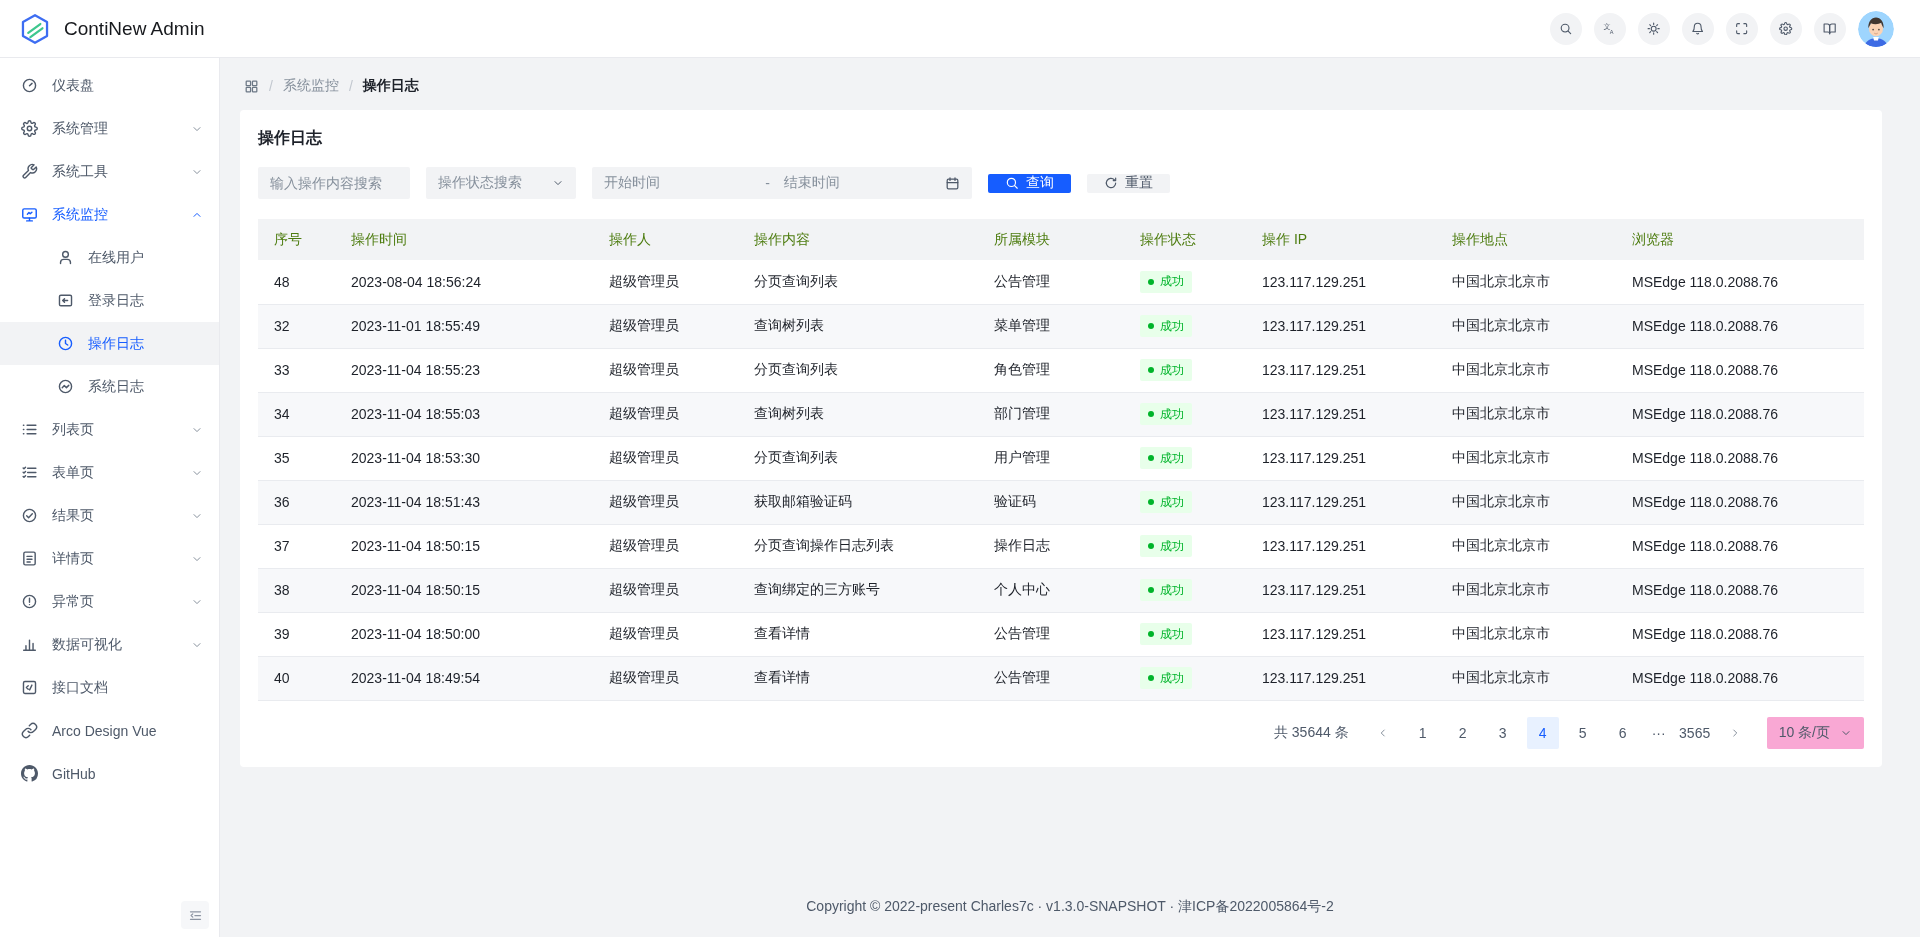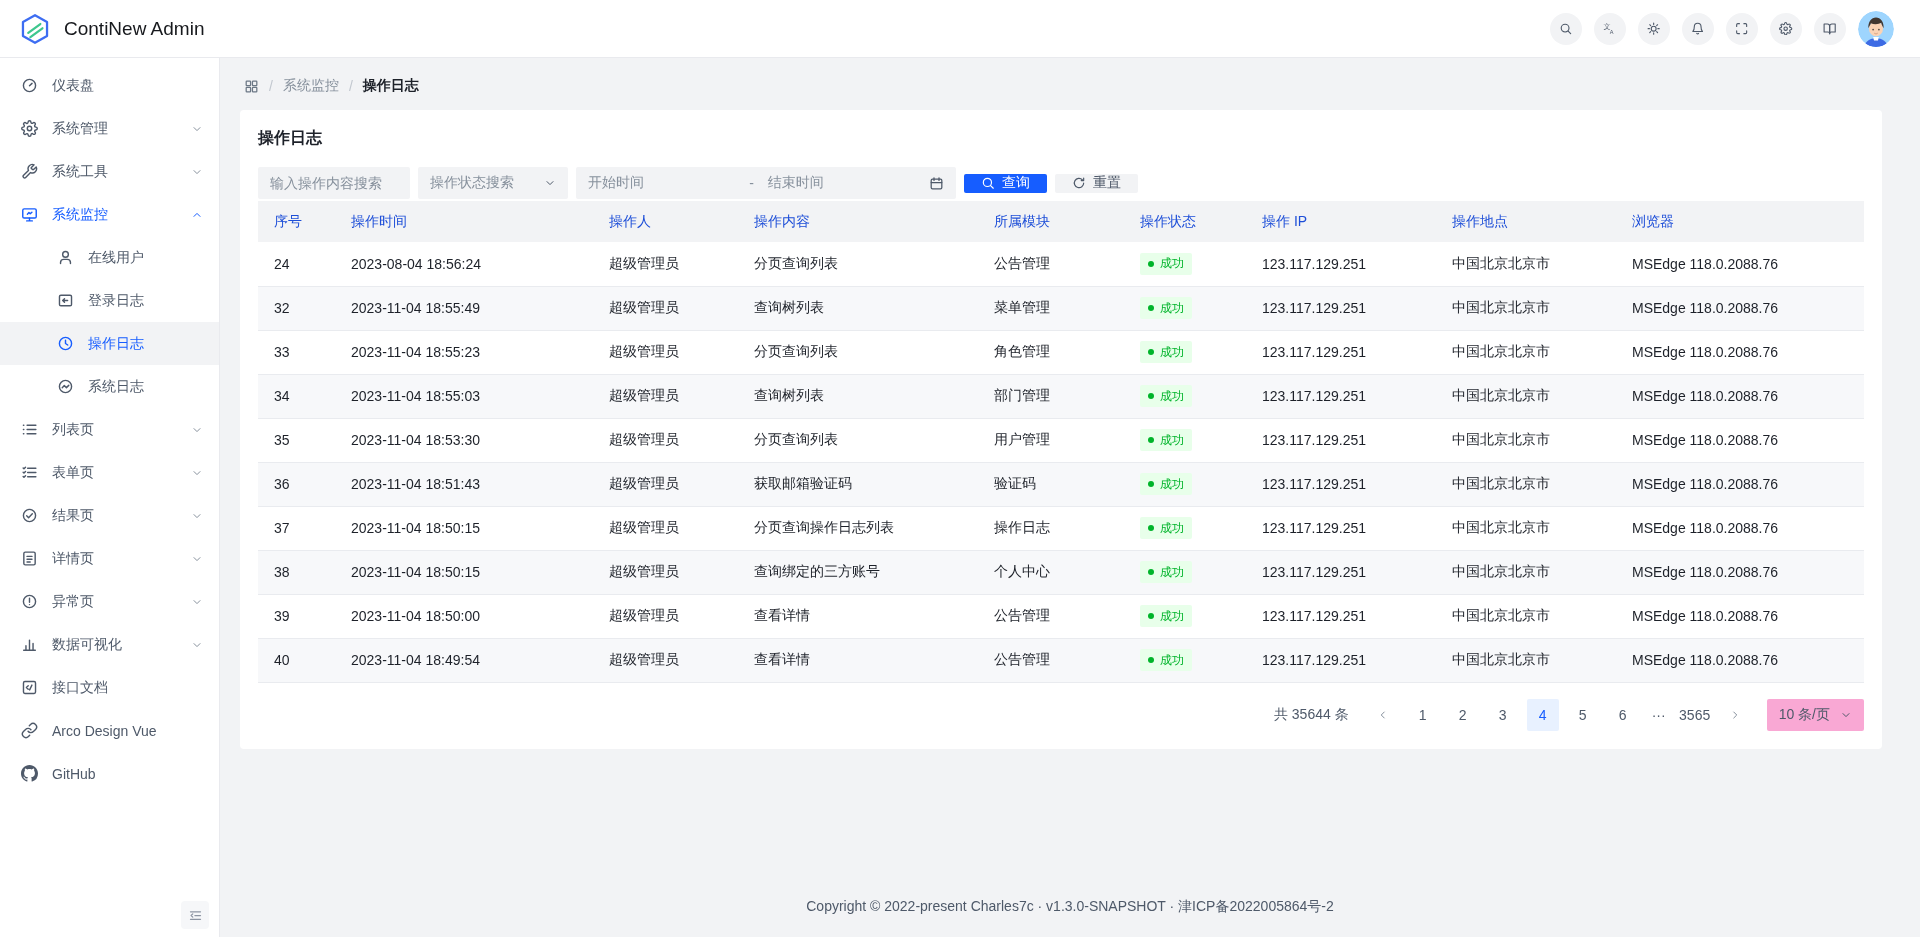--- a/index.html
+++ b/index.html
@@ -54,42 +54,42 @@
   .breadcrumb .icon { font-size:15px; color:#6b7785; cursor:pointer; }
   .breadcrumb .sep { color:#c2c7cf; }
   .breadcrumb .crumb { cursor:pointer; }
   .breadcrumb .current { color:#1d2129; font-weight:600; }
 
   
   .card { background:#fff; border-radius:4px; margin:0 38px 0 20px; padding:18px; flex:none; }
   .card-title { font-size:16px; font-weight:700; color:#1d2129; margin-bottom:18px; }
 
   
-  .filters { display:flex; align-items:center; gap:8px; margin-bottom:2px; }
+  .filters { display:flex; align-items:center; gap:16px; margin-bottom:20px; }
   .f-control { height:32px; background:#f2f3f5; border:none; border-radius:2px;
                display:flex; align-items:center; padding:0 12px; font-size:14px; color:#86909c; }
   input.f-control { width:152px; font-family:inherit; }
   input.f-control::placeholder { color:#86909c; }
   .f-select { width:150px; justify-content:space-between; cursor:pointer; }
   .f-select .icon { color:#4e5969; font-size:12px; }
   .f-range { width:380px; cursor:pointer; }
   .f-range .ph { flex:1; }
   .f-range .ph.end { padding-left:14px; }
   .f-range .dash { color:#86909c; }
   .f-range .icon { color:#4e5969; font-size:15px; }
   .btn { height:19px; border:none; border-radius:2px; font-size:14px; padding:0 17px;
          display:flex; align-items:center; justify-content:center; gap:7px; cursor:pointer; }
   .btn .icon { font-size:14px; }
   .btn-primary { background:var(--primary,#165dff); color:#fff; }
   .btn-default { background:#f2f3f5; color:#4e5969; }
 
   
   .log-table { width:100%; border-collapse:collapse; table-layout:fixed; font-size:14px; }
   .log-table th { background:#f2f3f5; height:41px; text-align:left; font-weight:500;
-                  color:#1d4ed8; padding:0 8px; white-space:nowrap; }
+                  color:#4d7c0f; padding:0 8px; white-space:nowrap; }
   .log-table td { height:44px; padding:0 8px; color:#1d2129; white-space:nowrap;
                   overflow:hidden; text-overflow:ellipsis; border-bottom:1px solid #e9ebef; }
   .log-table th:first-child, .log-table td:first-child { padding-left:16px; }
   .log-table tbody tr:nth-child(even) { background:#f7f8fa; }
   .badge { display:inline-flex; align-items:center; gap:6px; height:22px; padding:0 8px;
            background:var(--success-bg,#e8ffea); color:var(--success,#00b42a);
            font-size:12px; border-radius:2px; }
   .badge .dot { width:6px; height:6px; border-radius:50%; background:currentColor; }
 
   
@@ -493,36 +493,36 @@
                 <th>操作内容</th>
                 <th>所属模块</th>
                 <th>操作状态</th>
                 <th>操作 IP</th>
                 <th>操作地点</th>
                 <th>浏览器</th>
               </tr>
             </thead>
           <tbody id="tbody">
               <tr>
-                <td>24</td>
+                <td>48</td>
                 <td>2023-08-04 18:56:24</td>
                 <td>超级管理员</td>
                 <td>分页查询列表</td>
                 <td>公告管理</td>
                 <td><span class="badge">
                     <span class="dot"></span>
                     <span>成功</span>
                   </span></td>
                 <td>123.117.129.251</td>
                 <td>中国北京北京市</td>
                 <td>MSEdge 118.0.2088.76</td>
               </tr>
               <tr>
                 <td>32</td>
-                <td>2023-11-04 18:55:49</td>
+                <td>2023-11-01 18:55:49</td>
                 <td>超级管理员</td>
                 <td>查询树列表</td>
                 <td>菜单管理</td>
                 <td><span class="badge">
                     <span class="dot"></span>
                     <span>成功</span>
                   </span></td>
                 <td>123.117.129.251</td>
                 <td>中国北京北京市</td>
                 <td>MSEdge 118.0.2088.76</td>

